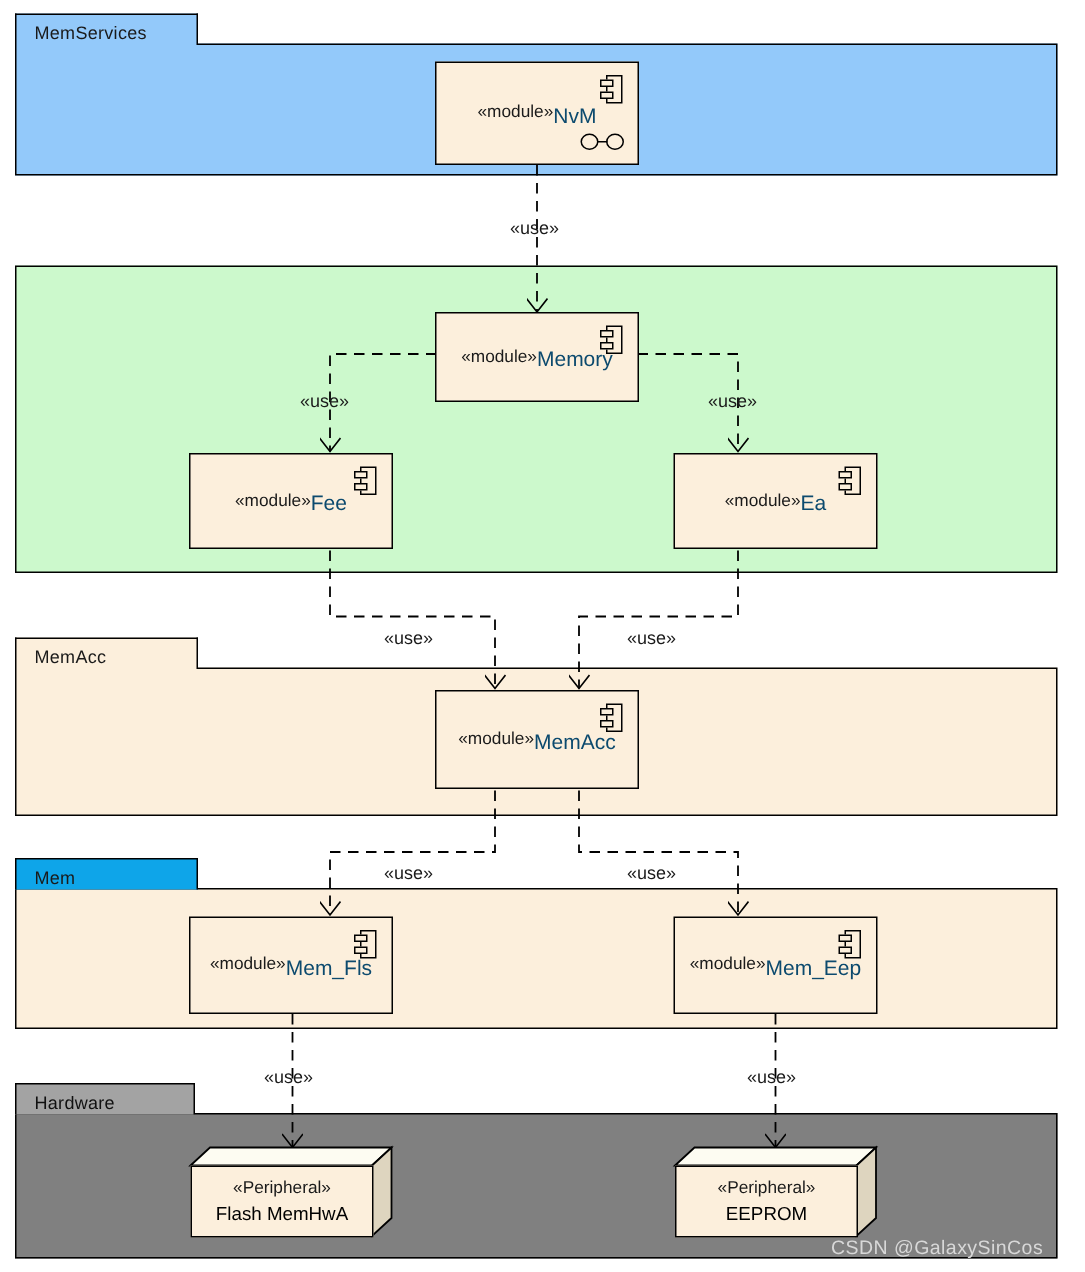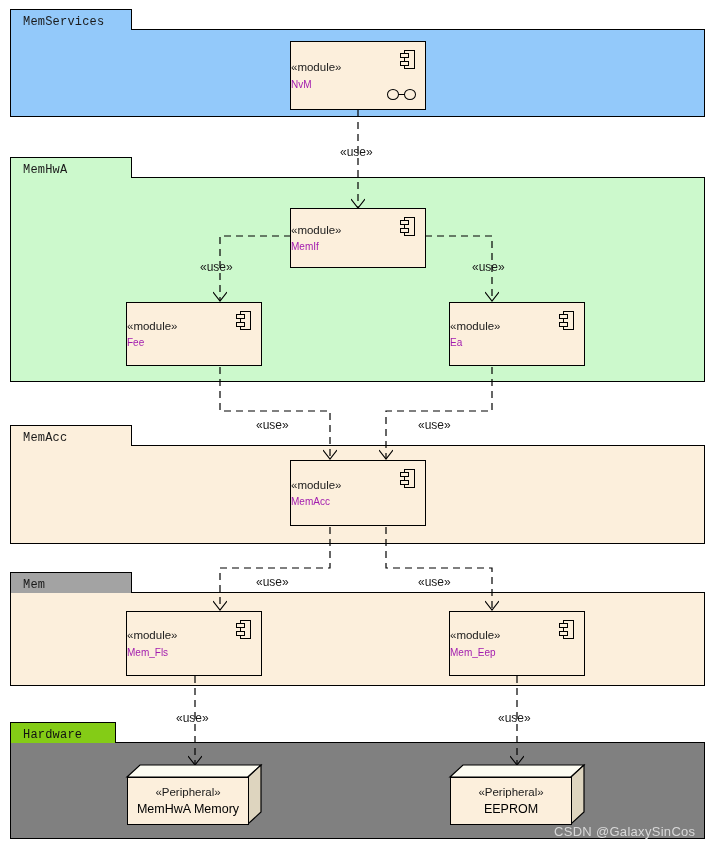--- a/index.html
+++ b/index.html
@@ -26,40 +26,40 @@
   .package-tab {
     position: absolute;
     box-sizing: border-box;
     border: 1.5px solid #000000;
     border-bottom: none;
     font-size: 12px;
     color: #1a1a1a;
     line-height: 1;
     padding: 6px 0 0 12px;
     letter-spacing: 0.2px;
-    font-family: Liberation Mono, monospace;
   }
   
   .module {
     position: absolute;
     box-sizing: border-box;
     border: 1.2px solid #000000;
     background: #fcefdc;
     display: flex;
-    flex-direction: column;
+    flex-direction: row;
+    align-items: center;
     justify-content: center;
   }
   .module .stereo {
     font-size: 11.5px;
     color: #1a1a1a;
     line-height: 1.25;
   }
   .module .mname {
-    font-size: 10px;
-    color: #a21caf;
+    font-size: 14px;
+    color: #0c4a6e;
     line-height: 1.3;
     margin-top: 3px;
   }
   
   .comp-icon {
     position: absolute;
     top: 8px;
     right: 10px;
     width: 15px;
     height: 19px;
@@ -167,36 +167,33 @@
 <body>
 
 <div id="diagram-root">
 
   <div class="package" style="left:10px; top:29px; width:695px; height:88px; background:#93c9fa;"></div>
   <div class="package-tab" style="left:10px; top:9px; width:122px; height:21px; background:#93c9fa;">
     <span>MemServices</span>
   </div>
 
   <div class="package" style="left:10px; top:177px; width:695px; height:205px; background:#ccf9cc;"></div>
-  <div class="package-tab" style="left:10px; top:157px; width:122px; height:21px; background:#ccf9cc;">
-    <span>MemHwA</span>
-  </div>
 
   <div class="package" style="left:10px; top:445px; width:695px; height:99px; background:#fcefdc;"></div>
   <div class="package-tab" style="left:10px; top:425px; width:122px; height:21px; background:#fcefdc;">
     <span>MemAcc</span>
   </div>
 
   <div class="package" style="left:10px; top:592px; width:695px; height:94px; background:#fcefdc;"></div>
-  <div class="package-tab" style="left:10px; top:572px; width:122px; height:21px; background:#a3a3a3;">
+  <div class="package-tab" style="left:10px; top:572px; width:122px; height:21px; background:#0ea5e9;">
     <span>Mem</span>
   </div>
 
   <div class="package" style="left:10px; top:742px; width:695px; height:97px; background:#808080;"></div>
-  <div class="package-tab" style="left:10px; top:722px; width:106px; height:21px; background:#84cc16; color:#111;">
+  <div class="package-tab" style="left:10px; top:722px; width:120px; height:21px; background:#a3a3a3; color:#111;">
     <span>Hardware</span>
   </div>
 
   <svg id="connector-layer" viewBox="0 0 723 848" width="723" height="848">
     <defs>
       <marker id="open-arrow" markerWidth="14" markerHeight="14" refX="11" refY="7" orient="auto" markerUnits="userSpaceOnUse">
         <path d="M 2 0 L 11 7 L 2 14" fill="none" stroke="#000" stroke-width="1.1"></path>
       </marker>
     </defs>
 
@@ -257,21 +254,21 @@
     </span>
     <span class="socket-icon">
       <span class="ring r1"></span>
         <span class="bar"></span>
         <span class="ring r2"></span>
     </span>
   </div>
 
   <div class="module" style="left:290px; top:208px; width:136px; height:60px;">
     <span class="stereo">«module»</span>
-    <span class="mname">MemIf</span>
+    <span class="mname">Memory</span>
     <span class="comp-icon">
       <span class="body"></span>
         <span class="tab t1"></span>
         <span class="tab t2"></span>
     </span>
   </div>
 
   <div class="module" style="left:126px; top:302px; width:136px; height:64px;">
     <span class="stereo">«module»</span>
     <span class="mname">Fee</span>
@@ -322,21 +319,21 @@
     </span>
   </div>
 
   <div class="node3d" style="left:127px; top:765px; width:135px; height:60px;">
     <svg class="solid" width="135" height="60">
       <polygon points="0,12 13,0 134,0 121,12" fill="#fdfcf2" stroke="#000" stroke-width="1.2"></polygon>
       <polygon points="121,12 134,0 134,47 121,59" fill="#ded5bf" stroke="#000" stroke-width="1.2"></polygon>
     </svg>
     <div class="face" style="top:12px; width:122px; height:48px;">
       <span class="stereo">«Peripheral»</span>
-      <span class="nname">MemHwA Memory</span>
+      <span class="nname">Flash MemHwA</span>
     </div>
   </div>
 
   <div class="node3d" style="left:450px; top:765px; width:135px; height:60px;">
     <svg class="solid" width="135" height="60">
       <polygon points="0,12 13,0 134,0 121,12" fill="#fdfcf2" stroke="#000" stroke-width="1.2"></polygon>
       <polygon points="121,12 134,0 134,47 121,59" fill="#ded5bf" stroke="#000" stroke-width="1.2"></polygon>
     </svg>
     <div class="face" style="top:12px; width:122px; height:48px;">
       <span class="stereo">«Peripheral»</span>

